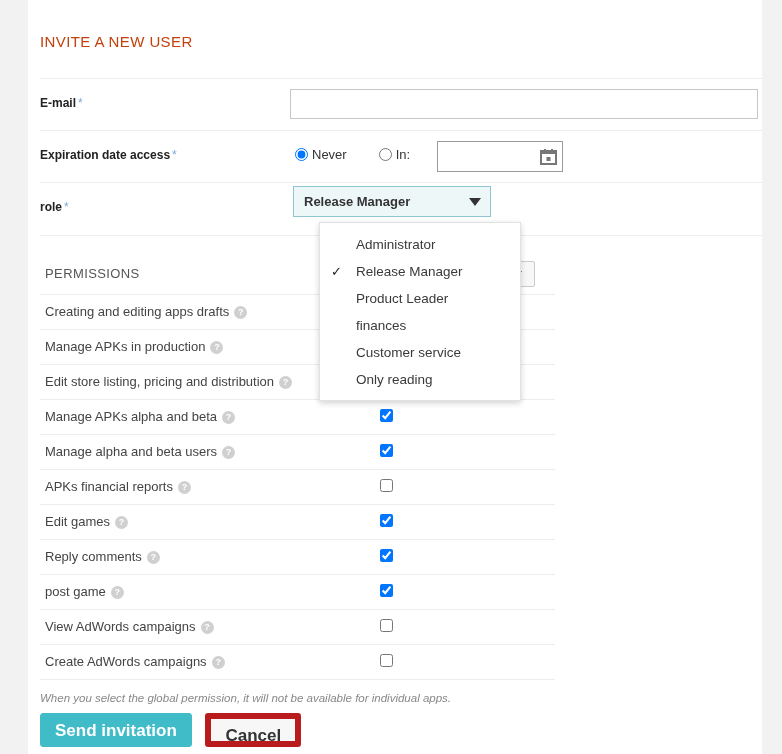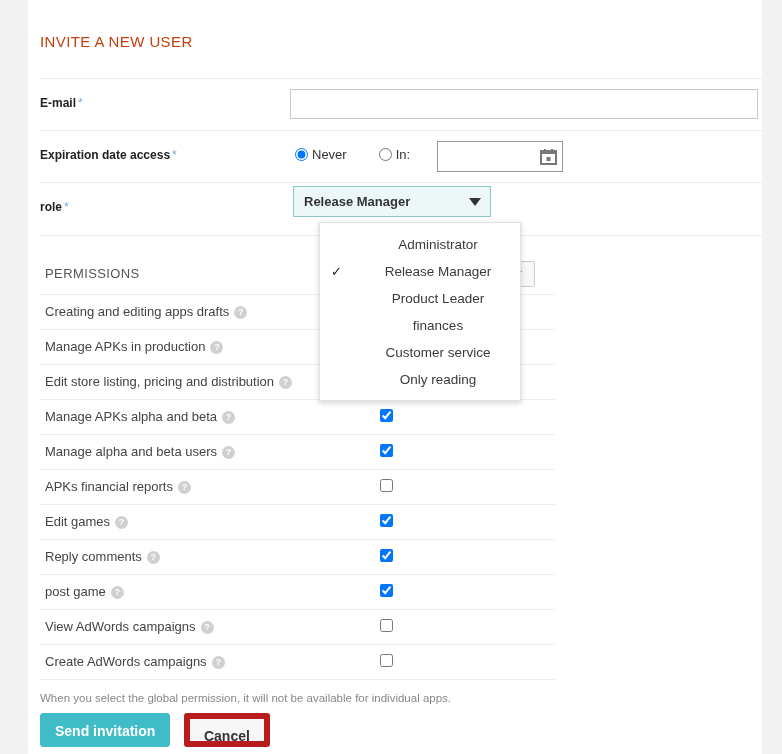--- a/index.html
+++ b/index.html
@@ -184,21 +184,20 @@
   }
   .dropdown-option {
     position: relative;
     height: 27px;
     line-height: 27px;
     padding-left: 36px;
     font-size: 13.5px;
     color: #3a3a3a;
     white-space: nowrap;
     cursor: pointer;
-    text-align: center;
   }
   .dropdown-option .tick {
     position: absolute;
     left: 11px;
     top: 0;
     font-size: 13px;
     color: #222;
   }
 
   
@@ -278,32 +277,33 @@
     margin: 0;
   }
 
   .perm-note {
     position: absolute;
     left: 12px;
     top: 692px;
     font-size: 11.5px;
     color: #888888;
     white-space: nowrap;
+    font-style: italic;
   }
 
   
   .btn-bar {
     position: absolute;
     left: 12px;
     top: 713px;
   }
   .btn {
     display: inline-block;
     font-family: "Liberation Sans", sans-serif;
-    font-size: 14px;
+    font-size: 17px;
     font-weight: bold;
     border-radius: 3px;
     padding: 0 14px;
     height: 34px;
     line-height: 34px;
     box-sizing: border-box;
     cursor: pointer;
     vertical-align: top;
   }
   .btn-primary {

